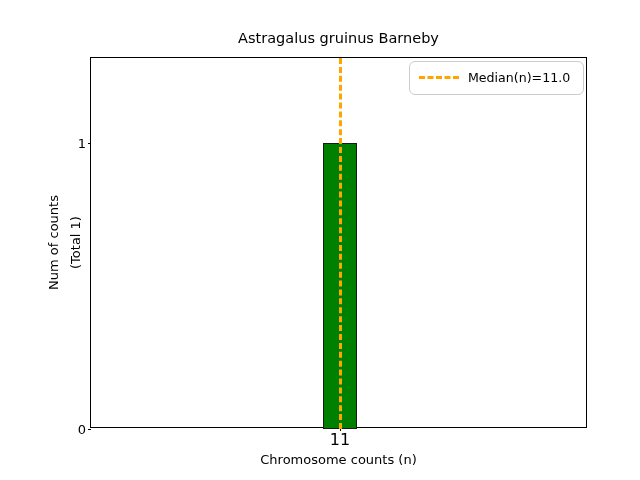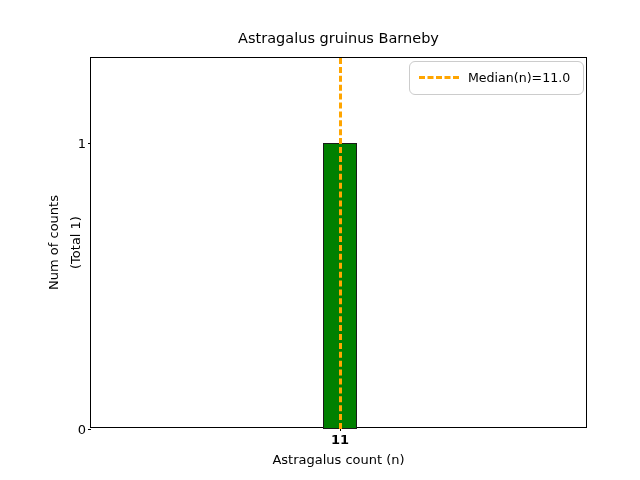--- a/index.html
+++ b/index.html
@@ -87,26 +87,25 @@
     position: absolute;
     top: 100%;
     height: 3.5px;
     width: 0;
     border-left: 1.1px solid #000000;
   }
   .xtick-label {
     position: absolute;
     top: 100%;
     margin-top: 6px;
-    font-size: 13px;
+    font-size: 16px;
     line-height: 14px;
     transform: translateX(-50%);
     white-space: nowrap;
     color: #000000;
-    font-weight: bold;
   }
 
   
   #xlabel {
     position: absolute;
     left: 78px;
     top: 452px;
     width: 497px;
     text-align: center;
     font-size: 13px;
@@ -192,21 +191,21 @@
 
     <div id="legend" style="left:318px; top:3px;">
       <div class="legend-row">
         <span class="legend-sample"></span>
         <span class="legend-text">Median(n)=11.0</span>
       </div>
     </div>
 
   </div>
 
-  <div id="xlabel">Astragalus count (n)</div>
+  <div id="xlabel">Chromosome counts (n)</div>
 
   <div id="ylabel">
     <span class="yl-line">Num of counts</span>
   </div>
   <div style="position:absolute; left:0px; top:57px; width:371px; height:18px;
               transform:rotate(-90deg); transform-origin:0 0;
               margin-left:56px; margin-top:371px; text-align:center;
               font-size:13px; line-height:15px; color:#000000;">
     <span>(Total 1)</span>
   </div>

